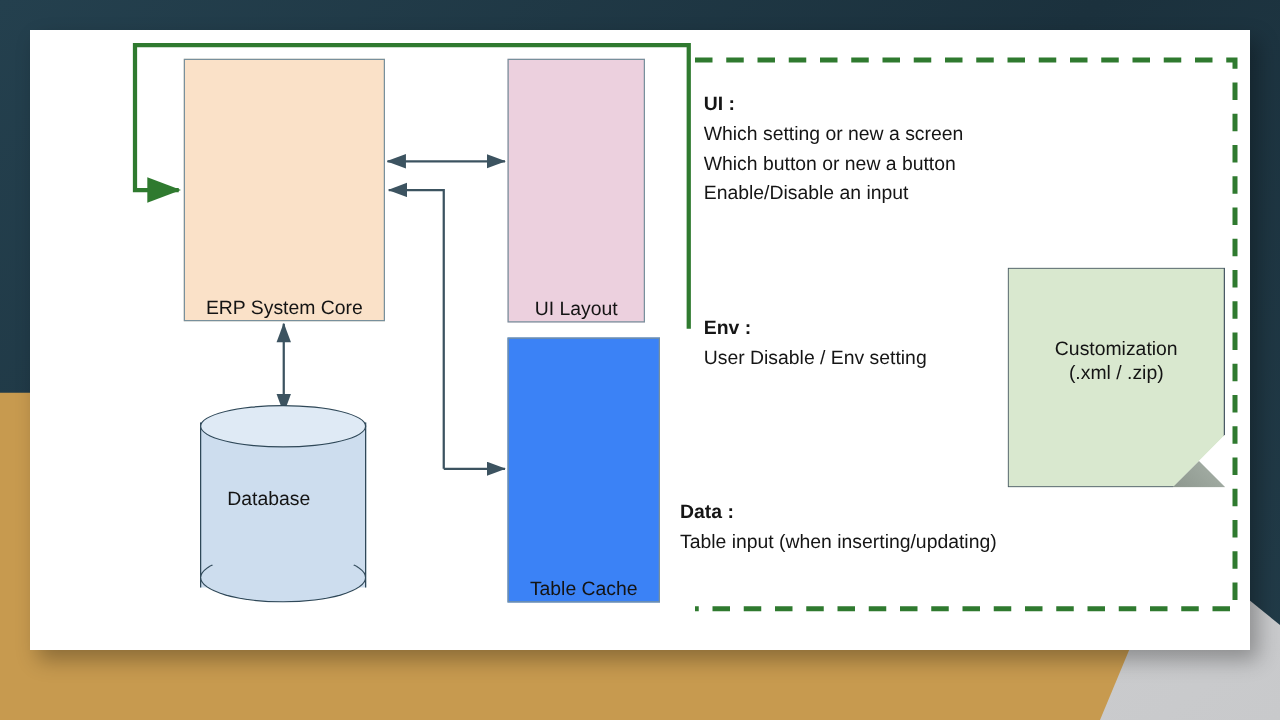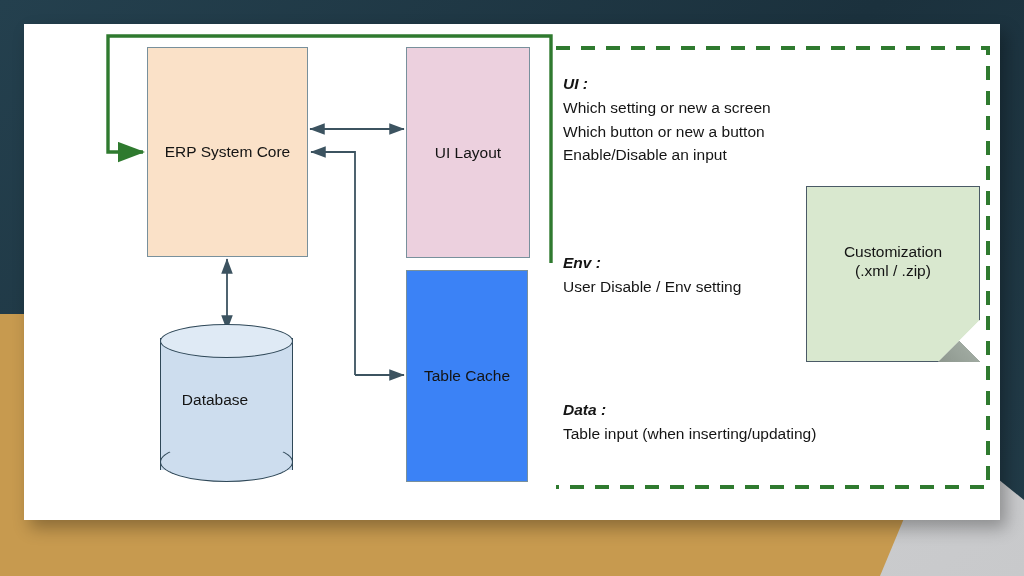--- a/index.html
+++ b/index.html
@@ -29,63 +29,63 @@
     background:linear-gradient(140deg,#d9dadc 0%,#cfd0d2 60%,#c8c9cb 100%);
     clip-path:polygon(940px 432px, 1024px 500px, 1024px 576px, 880px 576px);
   }
   #slide{
     position:absolute;left:24px;top:24px;width:976px;height:496px;
     background:#ffffff;
     box-shadow:6px 8px 16px rgba(0,0,0,.30);
   }
   
   #canvas{position:absolute;left:0;top:0;width:1024px;height:576px;}
-  .node{position:absolute;box-sizing:border-box;display:flex;align-items:center;justify-content:center;}
+  .node{position:absolute;box-sizing:border-box;display:flex;align-items:flex-end;justify-content:center;}
   .node-label{font-size:15.5px;color:#141414;text-align:center;line-height:1.25;white-space:pre-line;}
   .box{border:1.6px solid #78909c;}
   #erp-system-core{left:147px;top:47px;width:161px;height:210px;background:#fae1c8;}
-  #ui-layout{left:406px;top:47px;width:124px;height:211px;background:#ecd0de;}
+  #ui-layout{left:406px;top:47px;width:110px;height:211px;background:#ecd0de;}
   #table-cache{left:406px;top:270px;width:122px;height:212px;background:#3b82f6;}
   
   #database{left:160px;top:324px;width:133px;height:160px;}
   #database .cyl-body{
     position:absolute;left:0;top:14px;width:133px;height:132px;
     background:#cdddee;border-left:1.6px solid #2f4858;border-right:1.6px solid #2f4858;
     box-sizing:border-box;
   }
   #database .cyl-bottom{
     position:absolute;left:0;top:118px;width:133px;height:40px;
     border:1.6px solid #2f4858;border-radius:50%;background:#cdddee;box-sizing:border-box;
     border-top-color:transparent;
   }
   #database .cyl-top{
     position:absolute;left:0;top:0px;width:133px;height:34px;
     border:1.6px solid #2f4858;border-radius:50%;
     background:#dfeaf5;box-sizing:border-box;
   }
   #database .node-label{position:absolute;left:0;top:66px;width:110px;text-align:center;}
   
-  #customization-note{left:806px;top:186px;width:174px;height:176px;}
+  #customization-note{left:806px;top:214px;width:174px;height:176px;}
   #customization-note .note-body{
     position:absolute;left:0;top:0;width:174px;height:176px;
     background:#d9e8cf;border:1.4px solid #4a5a66;box-sizing:border-box;
     clip-path:polygon(0 0, 100% 0, 100% 76%, 76% 100%, 0 100%);
   }
   #customization-note .note-fold{
     position:absolute;right:0;bottom:0;width:42px;height:42px;
     background:linear-gradient(225deg,#ffffff 0%,#ffffff 49%,#9fa9a0 50%,#8d978e 100%);
     clip-path:polygon(100% 0, 100% 100%, 0 100%);
   }
   #customization-note .node-label{position:absolute;left:0;top:56px;width:174px;text-align:center;}
   
   .panel-block{position:absolute;color:#151515;font-size:15.5px;line-height:23.8px;}
-  .panel-block .block-title{font-weight:bold;font-style:italic;}
+  .panel-block .block-title{font-weight:bold;}
   #ui-block{left:563px;top:72px;}
   #env-block{left:563px;top:251px;}
-  #data-block{left:563px;top:398px;}
+  #data-block{left:544px;top:398px;}
   svg{position:absolute;left:0;top:0;overflow:visible;}
 </style>
 </head>
 <body>
 
 <div id="bg-navy"></div>
 <div id="bg-gold"></div>
 <div id="bg-gold-shade"></div>
 <div id="bg-gray"></div>
 <div id="slide"></div>

